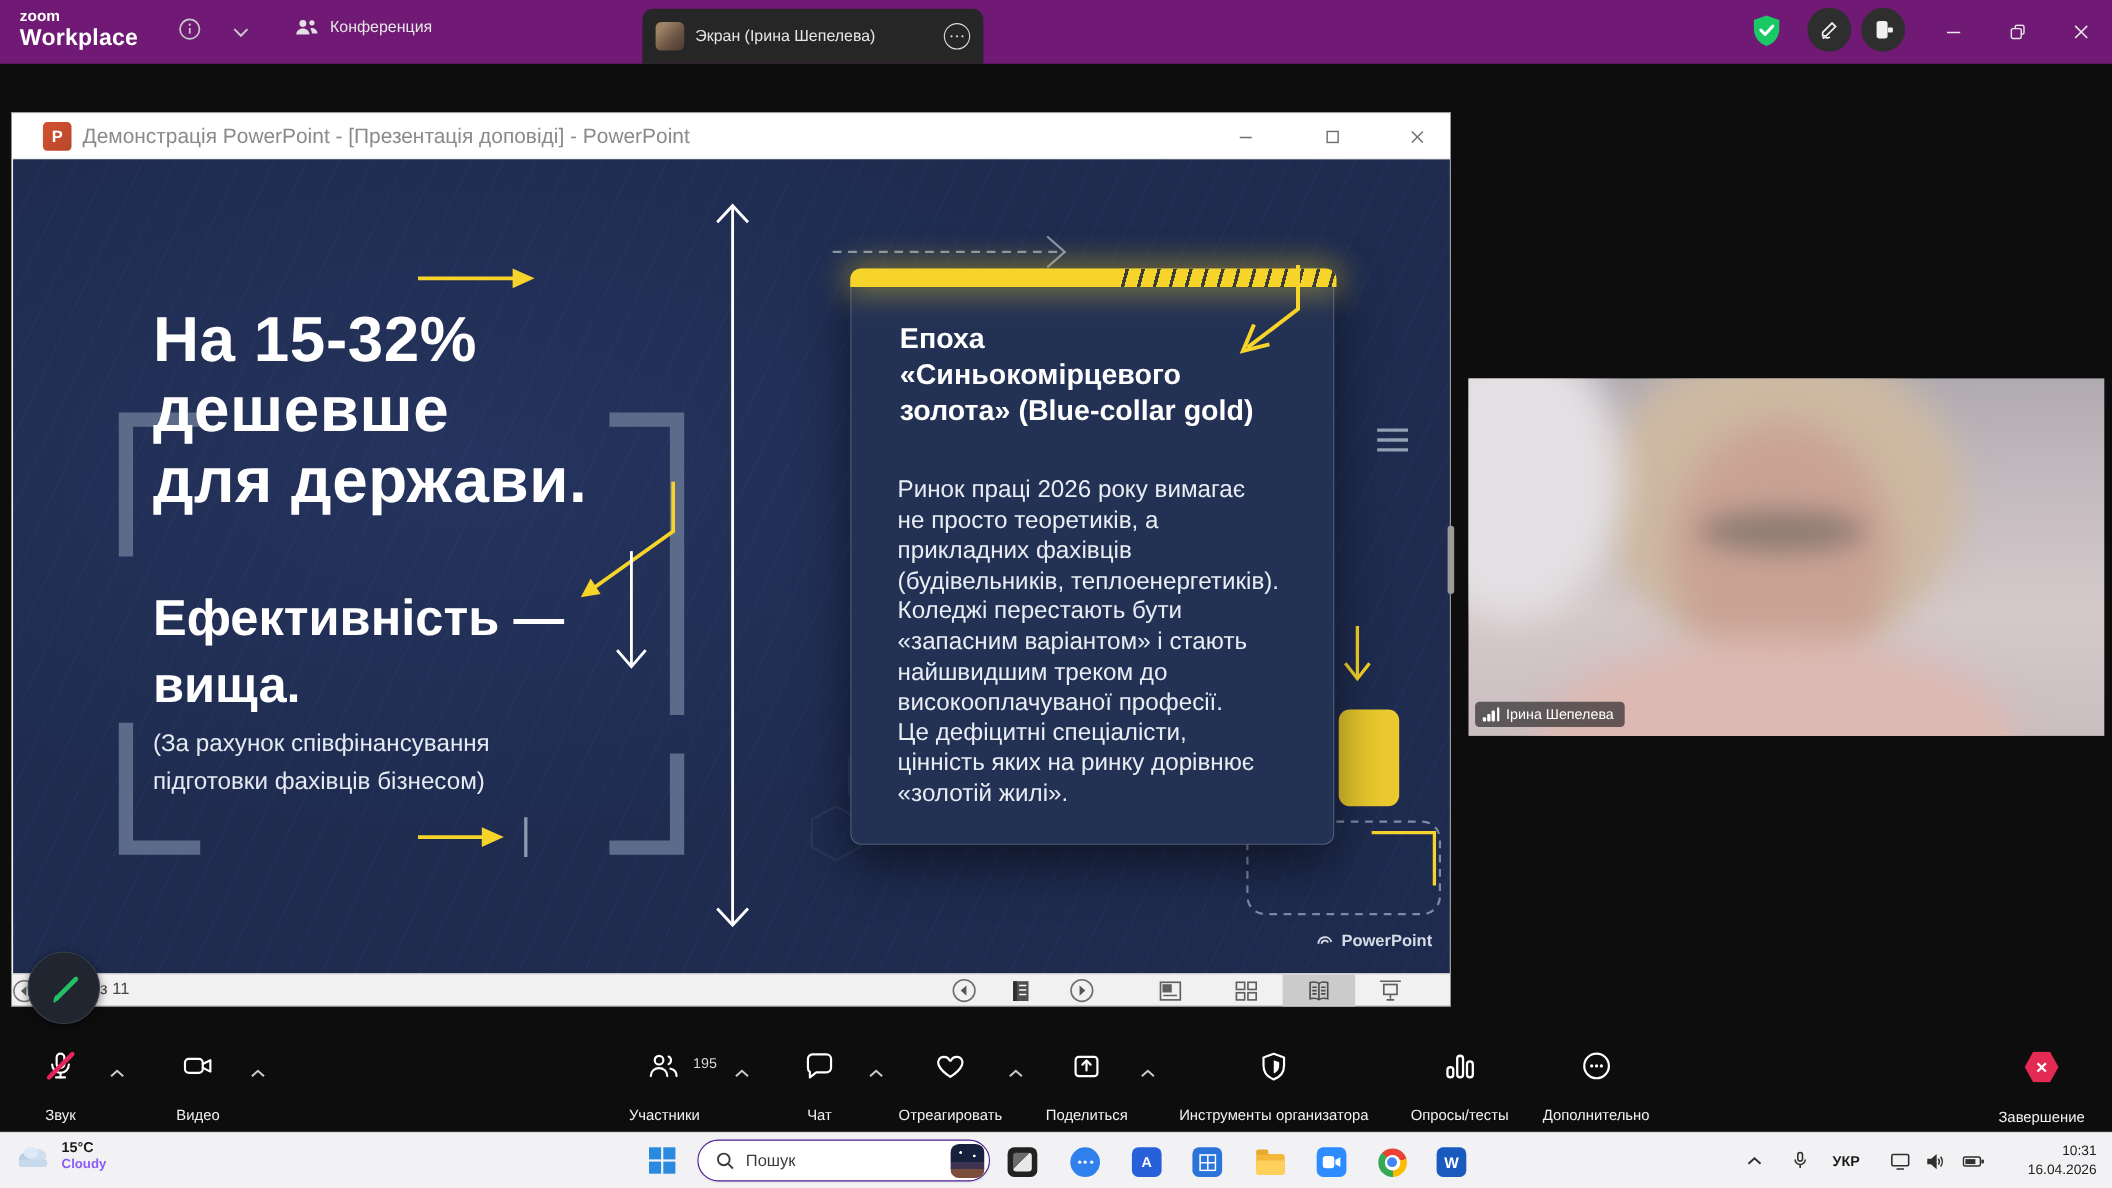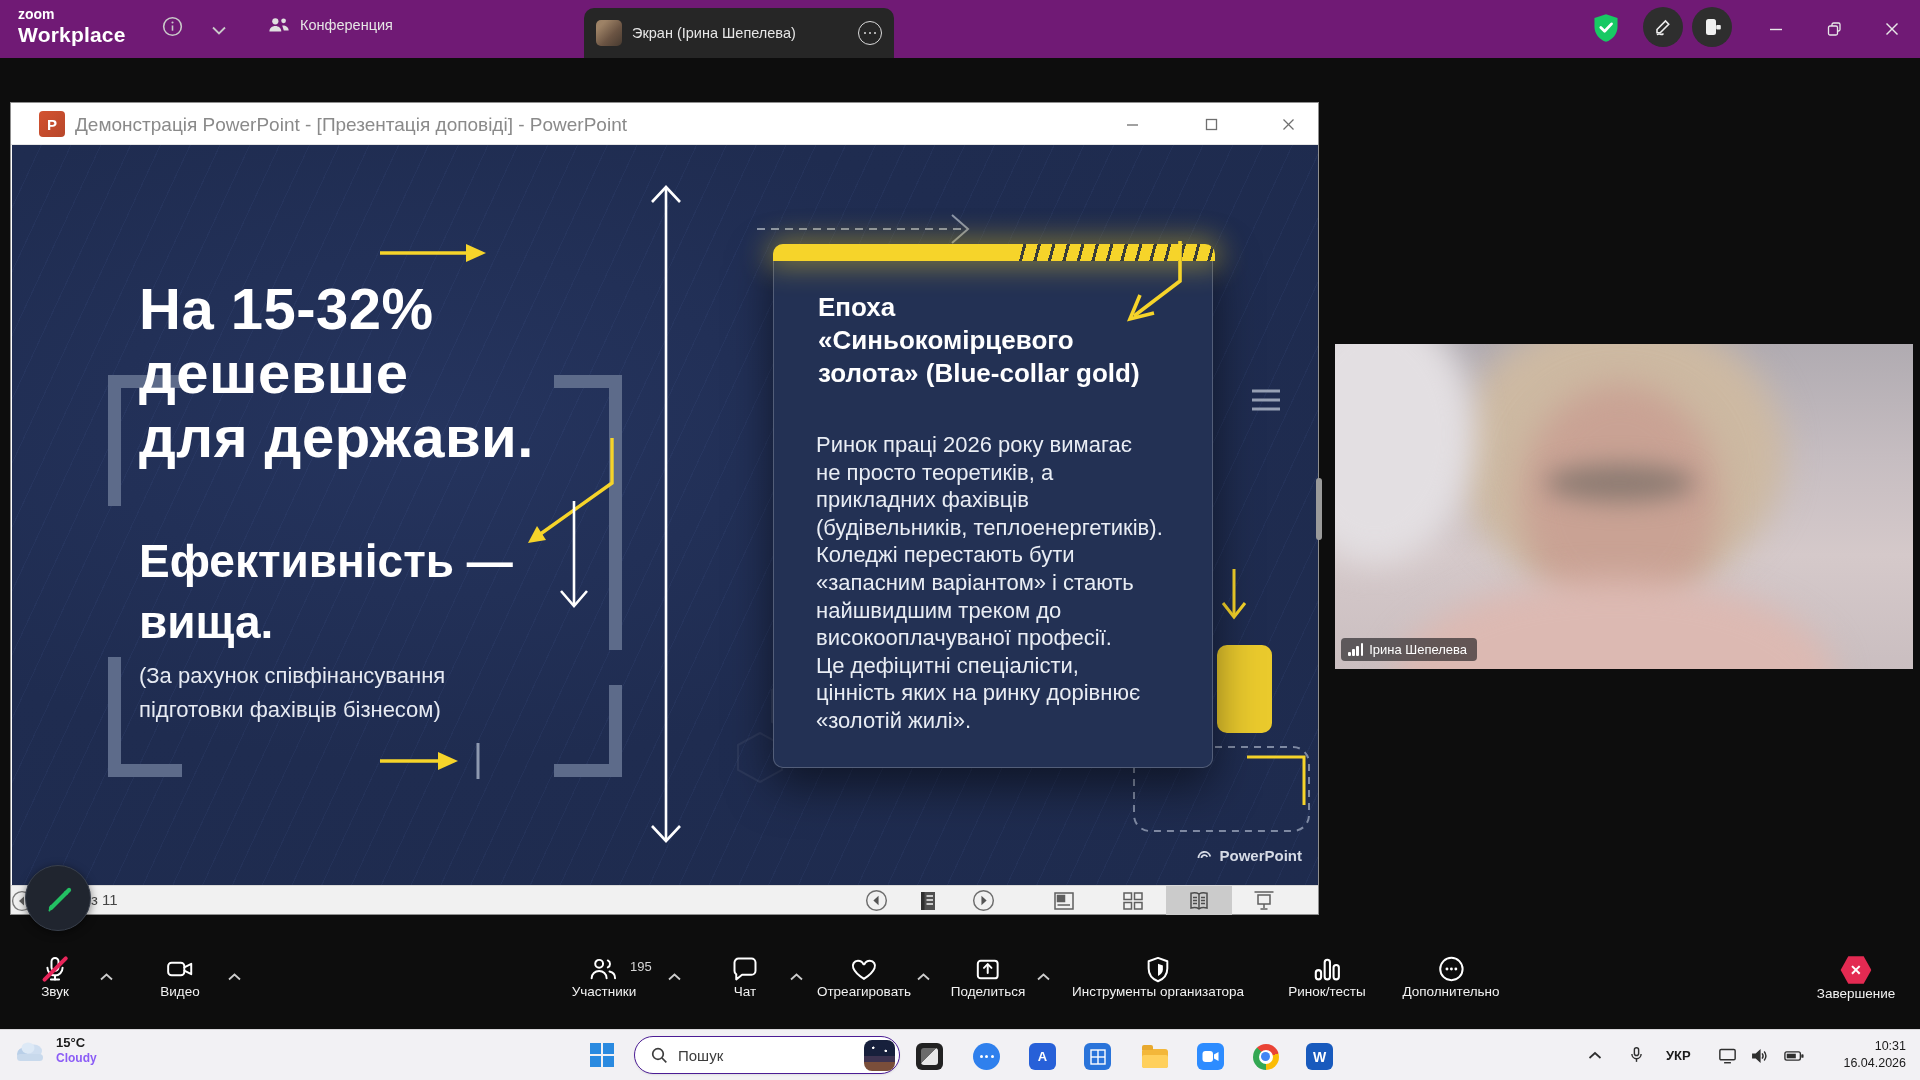--- a/index.html
+++ b/index.html
@@ -90,21 +90,21 @@
   .vname { position:absolute; left:6px; bottom:8px; height:23px; display:flex; align-items:center;
     gap:6px; background:rgba(25,25,28,.62); border-radius:4px; padding:0 10px 0 7px;
     color:#fff; font-size:13px; }
   .micbars { display:flex; align-items:flex-end; gap:1.6px; }
   .micbars i { width:2.6px; background:#fff; border-radius:1px; }
 
   
   .meetbar { position:absolute; left:0; top:943px; width:1920px; height:86px; background:#0d0d0d; }
   .mb-btn { position:absolute; top:12px; transform:translateX(-50%); display:flex;
     flex-direction:column; align-items:center; width:max-content; color:#f2f2f2; }
-  .mb-btn .lab { margin-top:1px; font-size:13.5px; }
+  .mb-btn .lab { margin-top:23px; font-size:13.5px; }
   .mb-chev { position:absolute; top:24px; }
   .mb-count { position:absolute; top:16px; font-size:13px; color:#d6d6d6; }
   .mic-wrap { position:relative; width:28px; height:28px; }
   .mic-slash { position:absolute; left:-3px; top:12px; width:34px; height:3.6px; background:#e8255a;
     border-radius:2px; transform:rotate(-45deg); }
   .end-hex { width:32px; height:30px; background:#e32a52; display:flex; align-items:center;
     justify-content:center; clip-path:polygon(26% 4%,74% 4%,98% 50%,74% 96%,26% 96%,2% 50%);
     color:#fff; font-weight:700; font-size:14px; }
 
   
@@ -512,21 +512,21 @@
         </svg>
       <span class="lab">Инструменты организатора</span>
     </div>
 
     <div class="mb-btn" style="left:1327px;">
       <svg width="30" height="28" viewBox="0 0 26 24" fill="none" stroke="#fff" stroke-width="1.8">
           <rect x="3" y="13" width="4.6" height="8" rx="2.3"></rect>
           <rect x="10.7" y="4" width="4.6" height="17" rx="2.3"></rect>
           <rect x="18.4" y="8.5" width="4.6" height="12.5" rx="2.3"></rect>
         </svg>
-      <span class="lab">Ринок/тесты</span>
+      <span class="lab">Опросы/тесты</span>
     </div>
 
     <div class="mb-btn" style="left:1451px;">
       <svg width="28" height="28" viewBox="0 0 24 24" fill="none">
           <circle cx="12" cy="12" r="9.6" stroke="#fff" stroke-width="1.7"></circle>
           <circle cx="8.2" cy="12" r="1.25" fill="#fff"></circle>
           <circle cx="12" cy="12" r="1.25" fill="#fff"></circle>
           <circle cx="15.8" cy="12" r="1.25" fill="#fff"></circle>
         </svg>
       <span class="lab">Дополнительно</span>

